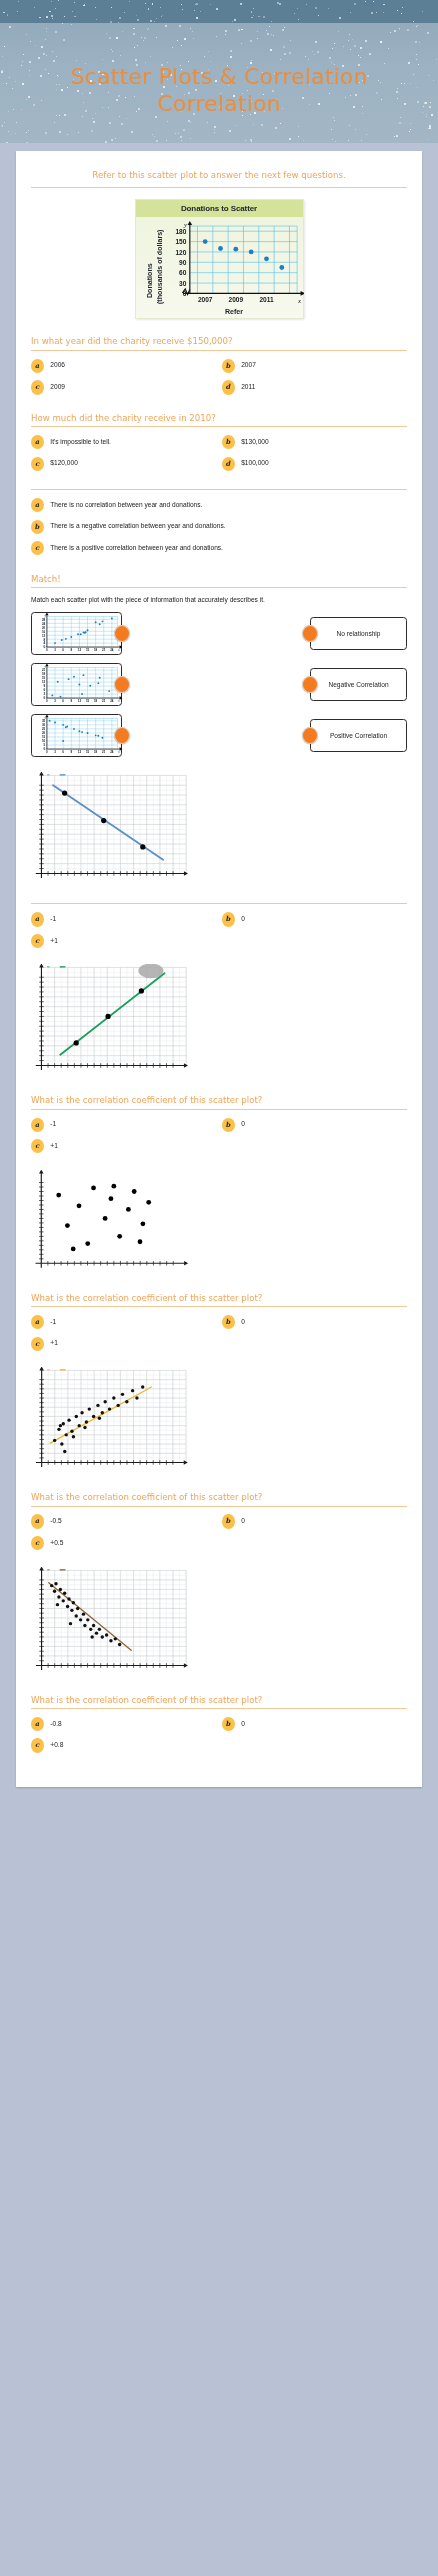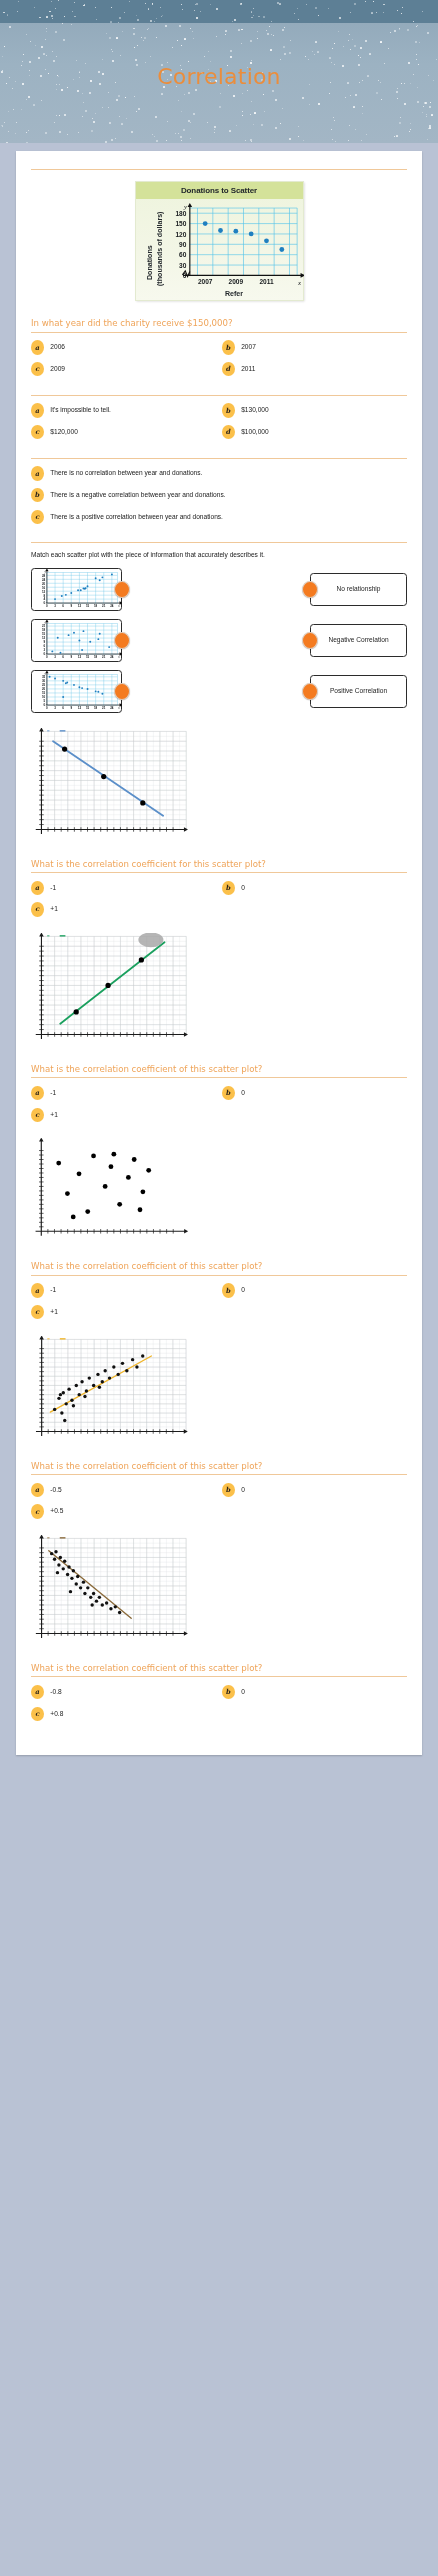--- a/index.html
+++ b/index.html
@@ -655,26 +655,28 @@
         <div class="star" style="left:72px;top:10.8px;width:1px;height:1px;opacity:0.58"></div>
         <div class="star" style="left:55px;top:7.5px;width:1.2px;height:1.2px;opacity:0.69"></div>
         <div class="star" style="left:167px;top:121px;width:1.3px;height:1.3px;opacity:0.61"></div>
         <div class="star" style="left:64px;top:16px;width:0.7px;height:0.7px;opacity:0.86"></div>
         <div class="star" style="left:207px;top:122px;width:1.3px;height:1.3px;opacity:0.70"></div>
         <div class="star" style="left:417px;top:87px;width:1.4px;height:1.4px;opacity:0.37"></div>
         <div class="star" style="left:332px;top:48px;width:1px;height:1px;opacity:0.94"></div>
         <div class="star" style="left:417px;top:25px;width:1.4px;height:1.4px;opacity:0.58"></div>
       </div>
     <div class="header-title">
+      <div>Scatter Plots &amp; Correlation</div>
       <div>Correlation</div>
     </div>
   </div>
 
   <div class="sheet">
 
+    <div class="intro">Refer to this scatter plot to answer the next few questions.</div>
     <div class="rule"></div>
 
     <div class="chart-wrap">
       <div class="chart-card">
         <div class="chart-title">Donations to Scatter</div>
         <div class="chart-body">
           <div class="ylabel">
             <span class="yl1">Donations</span>
             <span class="yl2">(thousands of dollars)</span>
           </div>
@@ -740,20 +742,21 @@
           <div class="ans-text">2009</div>
         </div>
         <div class="ans">
           <div class="bullet">d</div>
           <div class="ans-text">2011</div>
         </div>
       </div>
     </div>
 
     <div class="qblock">
+      <div class="qtext">How much did the charity receive in 2010?</div>
       <div class="qrule"></div>
       <div class="answers">
         <div class="ans">
           <div class="bullet">a</div>
           <div class="ans-text">It's impossible to tell.</div>
         </div>
         <div class="ans">
           <div class="bullet">b</div>
           <div class="ans-text">$130,000</div>
         </div>
@@ -780,20 +783,21 @@
           <div class="ans-text">There is a negative correlation between year and donations.</div>
         </div>
         <div class="ans">
           <div class="bullet">c</div>
           <div class="ans-text">There is a positive correlation between year and donations.</div>
         </div>
       </div>
     </div>
 
     <div class="qblock">
+      <div class="qtext">Match!</div>
       <div class="qrule"></div>
       <div class="match-instr">Match each scatter plot with the piece of information that accurately describes it.</div>
 
       <div class="match-rows">
 
         <div class="match-row">
           <div class="mini-card">
             <svg id="mini-0" width="90" height="42" viewBox="0 0 158 74">
                 <line x1="40.30769230769231" y1="6" x2="40.30769230769231" y2="60" stroke="#6ec6e8" stroke-width="0.7"></line>
                 <line x1="54.61538461538461" y1="6" x2="54.61538461538461" y2="60" stroke="#6ec6e8" stroke-width="0.7"></line>
@@ -1103,21 +1107,20 @@
           <line x1="14" y1="23.200000000000017" x2="22" y2="23.200000000000017" stroke="#1b1b1b" stroke-width="1.2"></line>
           <line x1="38.32" y1="23.19999999999999" x2="231.36" y2="153.92000000000002" stroke="#5b8fc9" stroke-width="3.2" stroke-linecap="round"></line>
           <circle cx="58.64" cy="36.96000000000001" r="4.6" fill="#000000"></circle>
           <circle cx="127.22" cy="85.11999999999999" r="4.6" fill="#000000"></circle>
           <circle cx="195.79999999999998" cy="131.56" r="4.6" fill="#000000"></circle>
           <line x1="28" y1="5" x2="32" y2="5" stroke="#5b8fc9" stroke-width="1.6"></line>
           <line x1="50" y1="5" x2="60" y2="5" stroke="#5b8fc9" stroke-width="2.4"></line>
         </svg>
     </div>
     <div class="qblock">
-      <div class="qtext">What is the correlation coefficient for this scatter plot?</div>
       <div class="qrule"></div>
       <div class="answers">
         <div class="ans">
           <div class="bullet">a</div>
           <div class="ans-text">-1</div>
         </div>
         <div class="ans">
           <div class="bullet">b</div>
           <div class="ans-text">0</div>
         </div>

